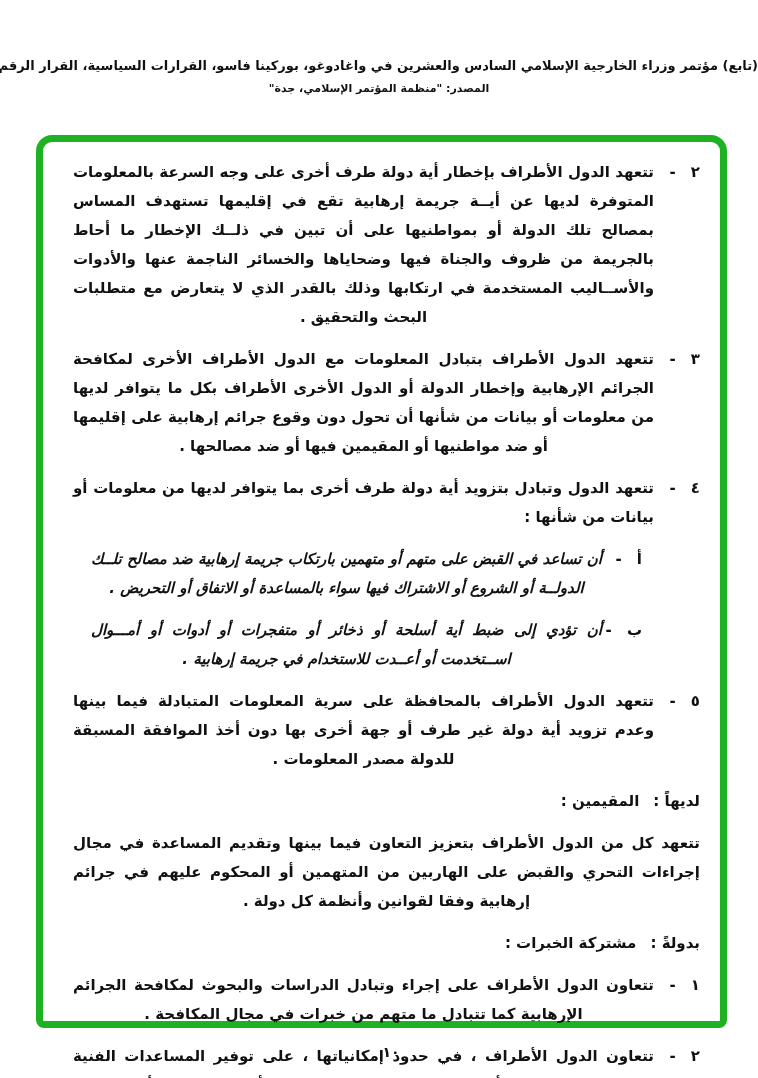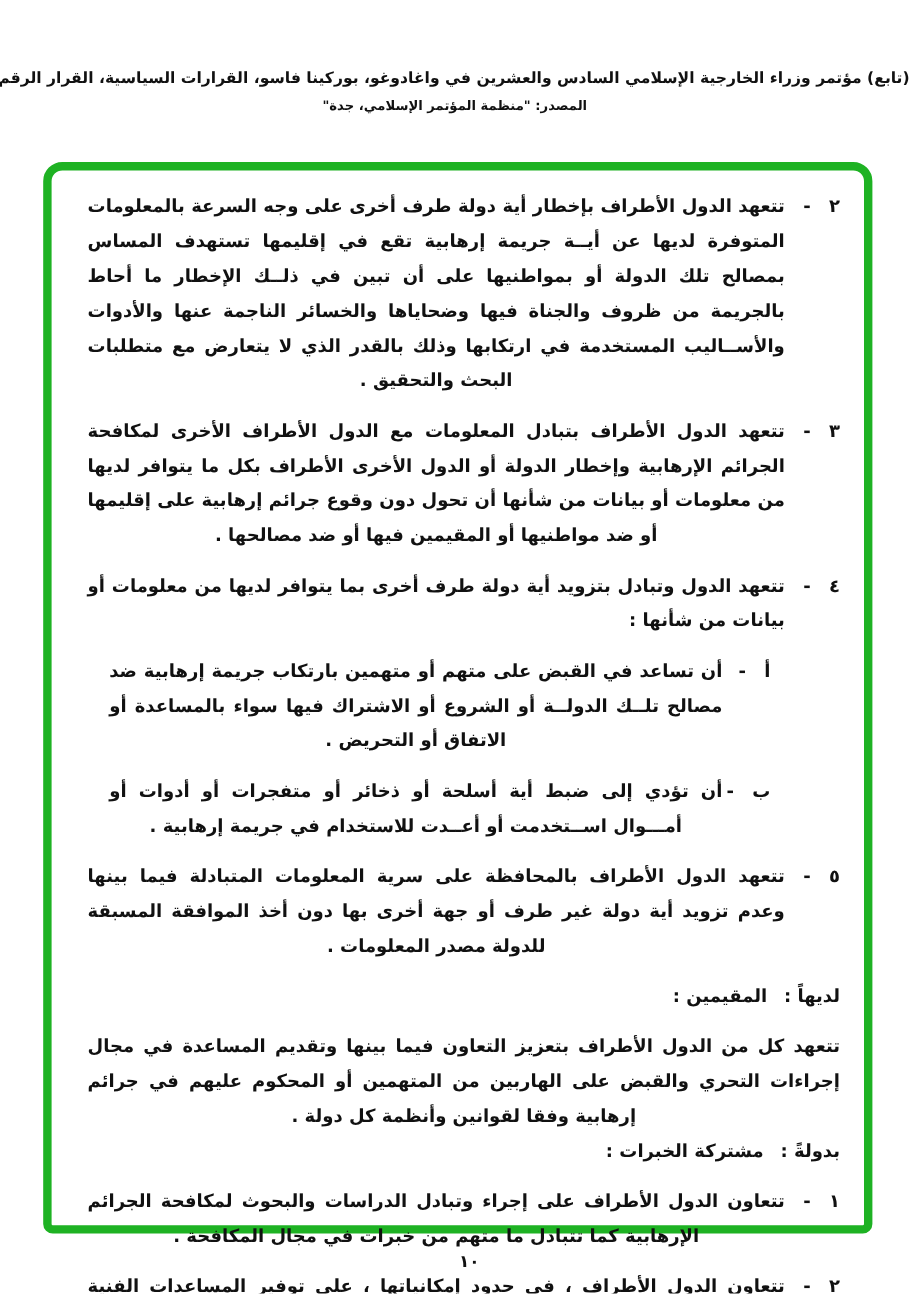--- a/index.html
+++ b/index.html
@@ -71,32 +71,34 @@
     text-align-last: right;
   }
   .block.sub {
     margin-right: 58px;
   }
   .block.sub .marker {
     flex: 0 0 40px;
   }
   .block.sub .txt {
     padding-left: 18px;
+    font-style: italic;
   }
   .heading {
     display: flex;
     direction: rtl;
     gap: 14px;
     margin-bottom: 13px;
     white-space: nowrap;
   }
   .paragraph {
     direction: rtl;
     text-align: justify;
     text-align-last: center;
+    margin-bottom: 13px;
   }
   .page-number {
     position: absolute;
     left: 12px;
     bottom: 18px;
     width: 758px;
     text-align: center;
     font-size: 14px;
     font-weight: 700;
   }

